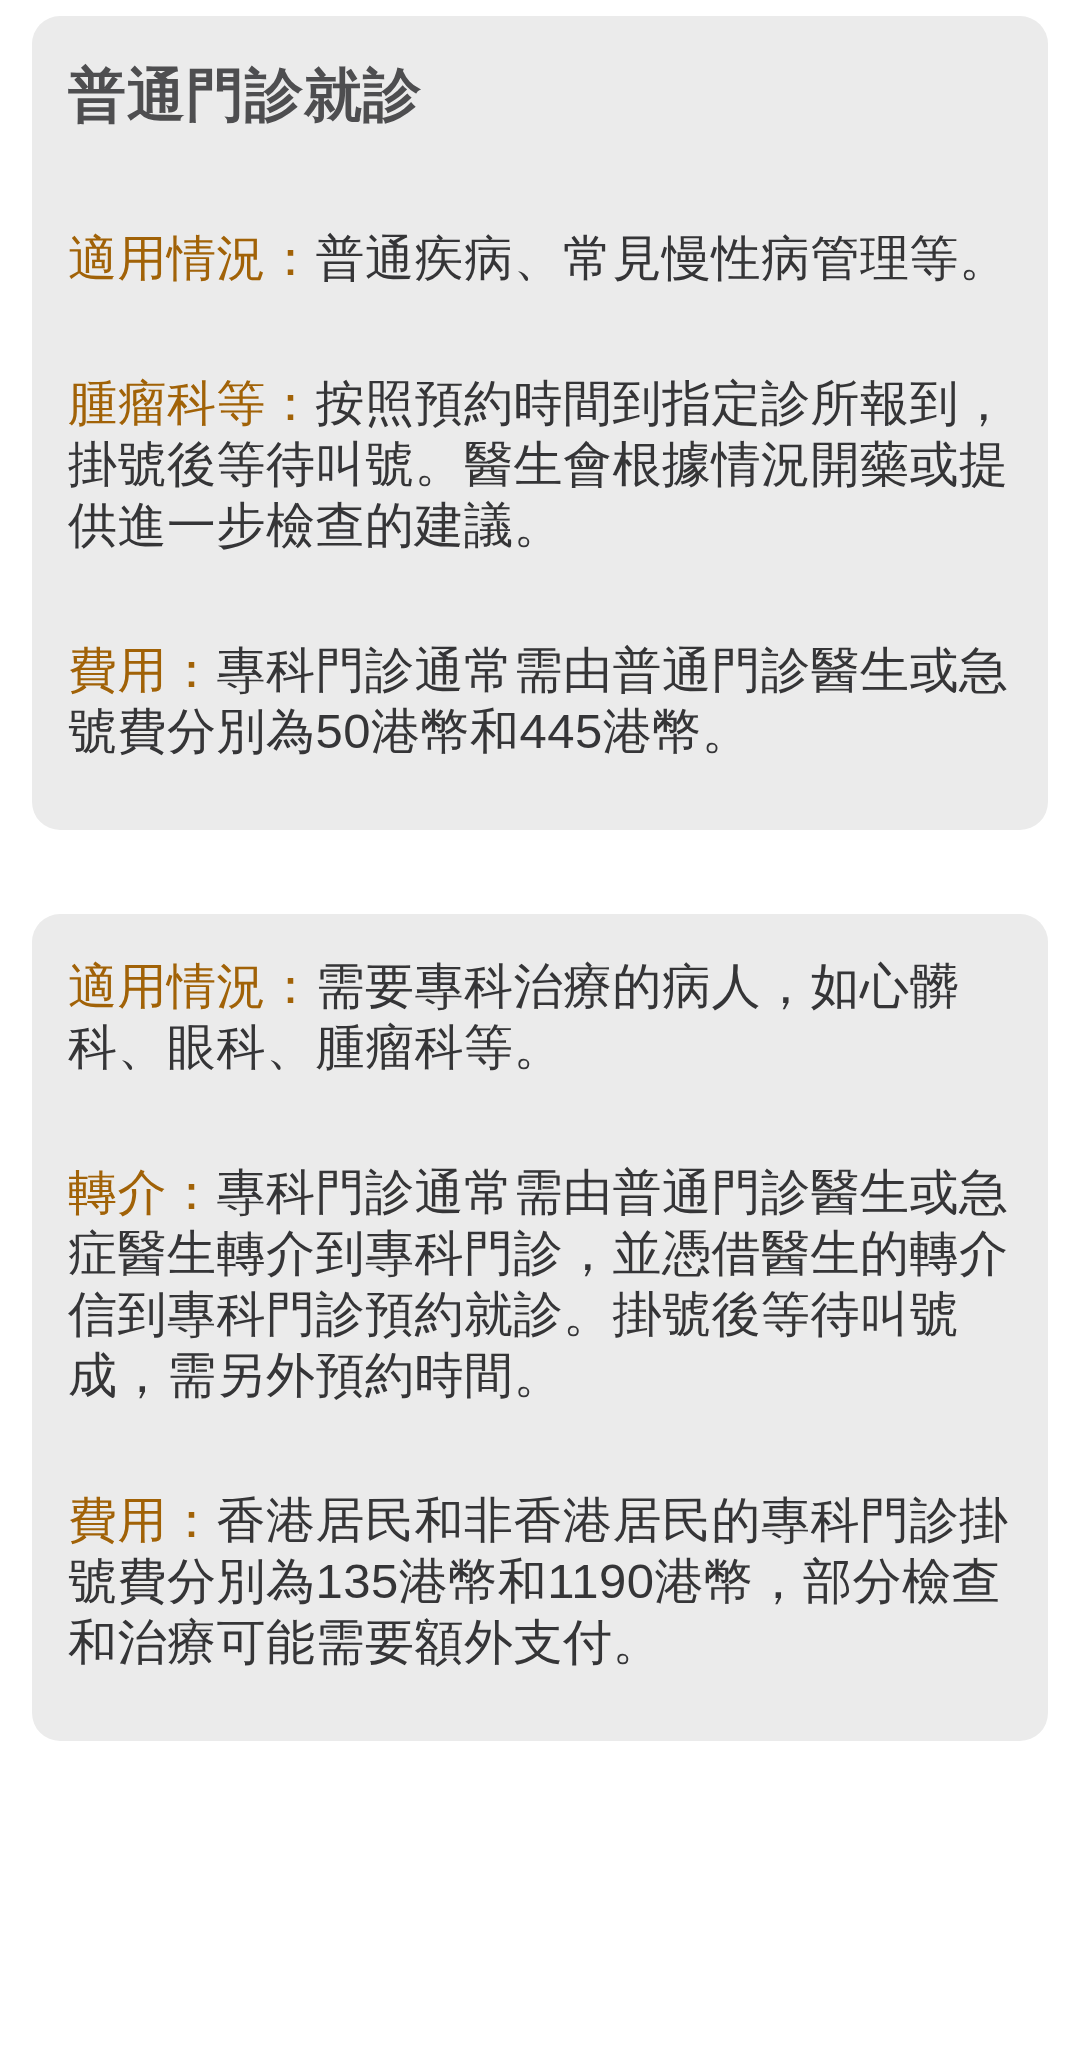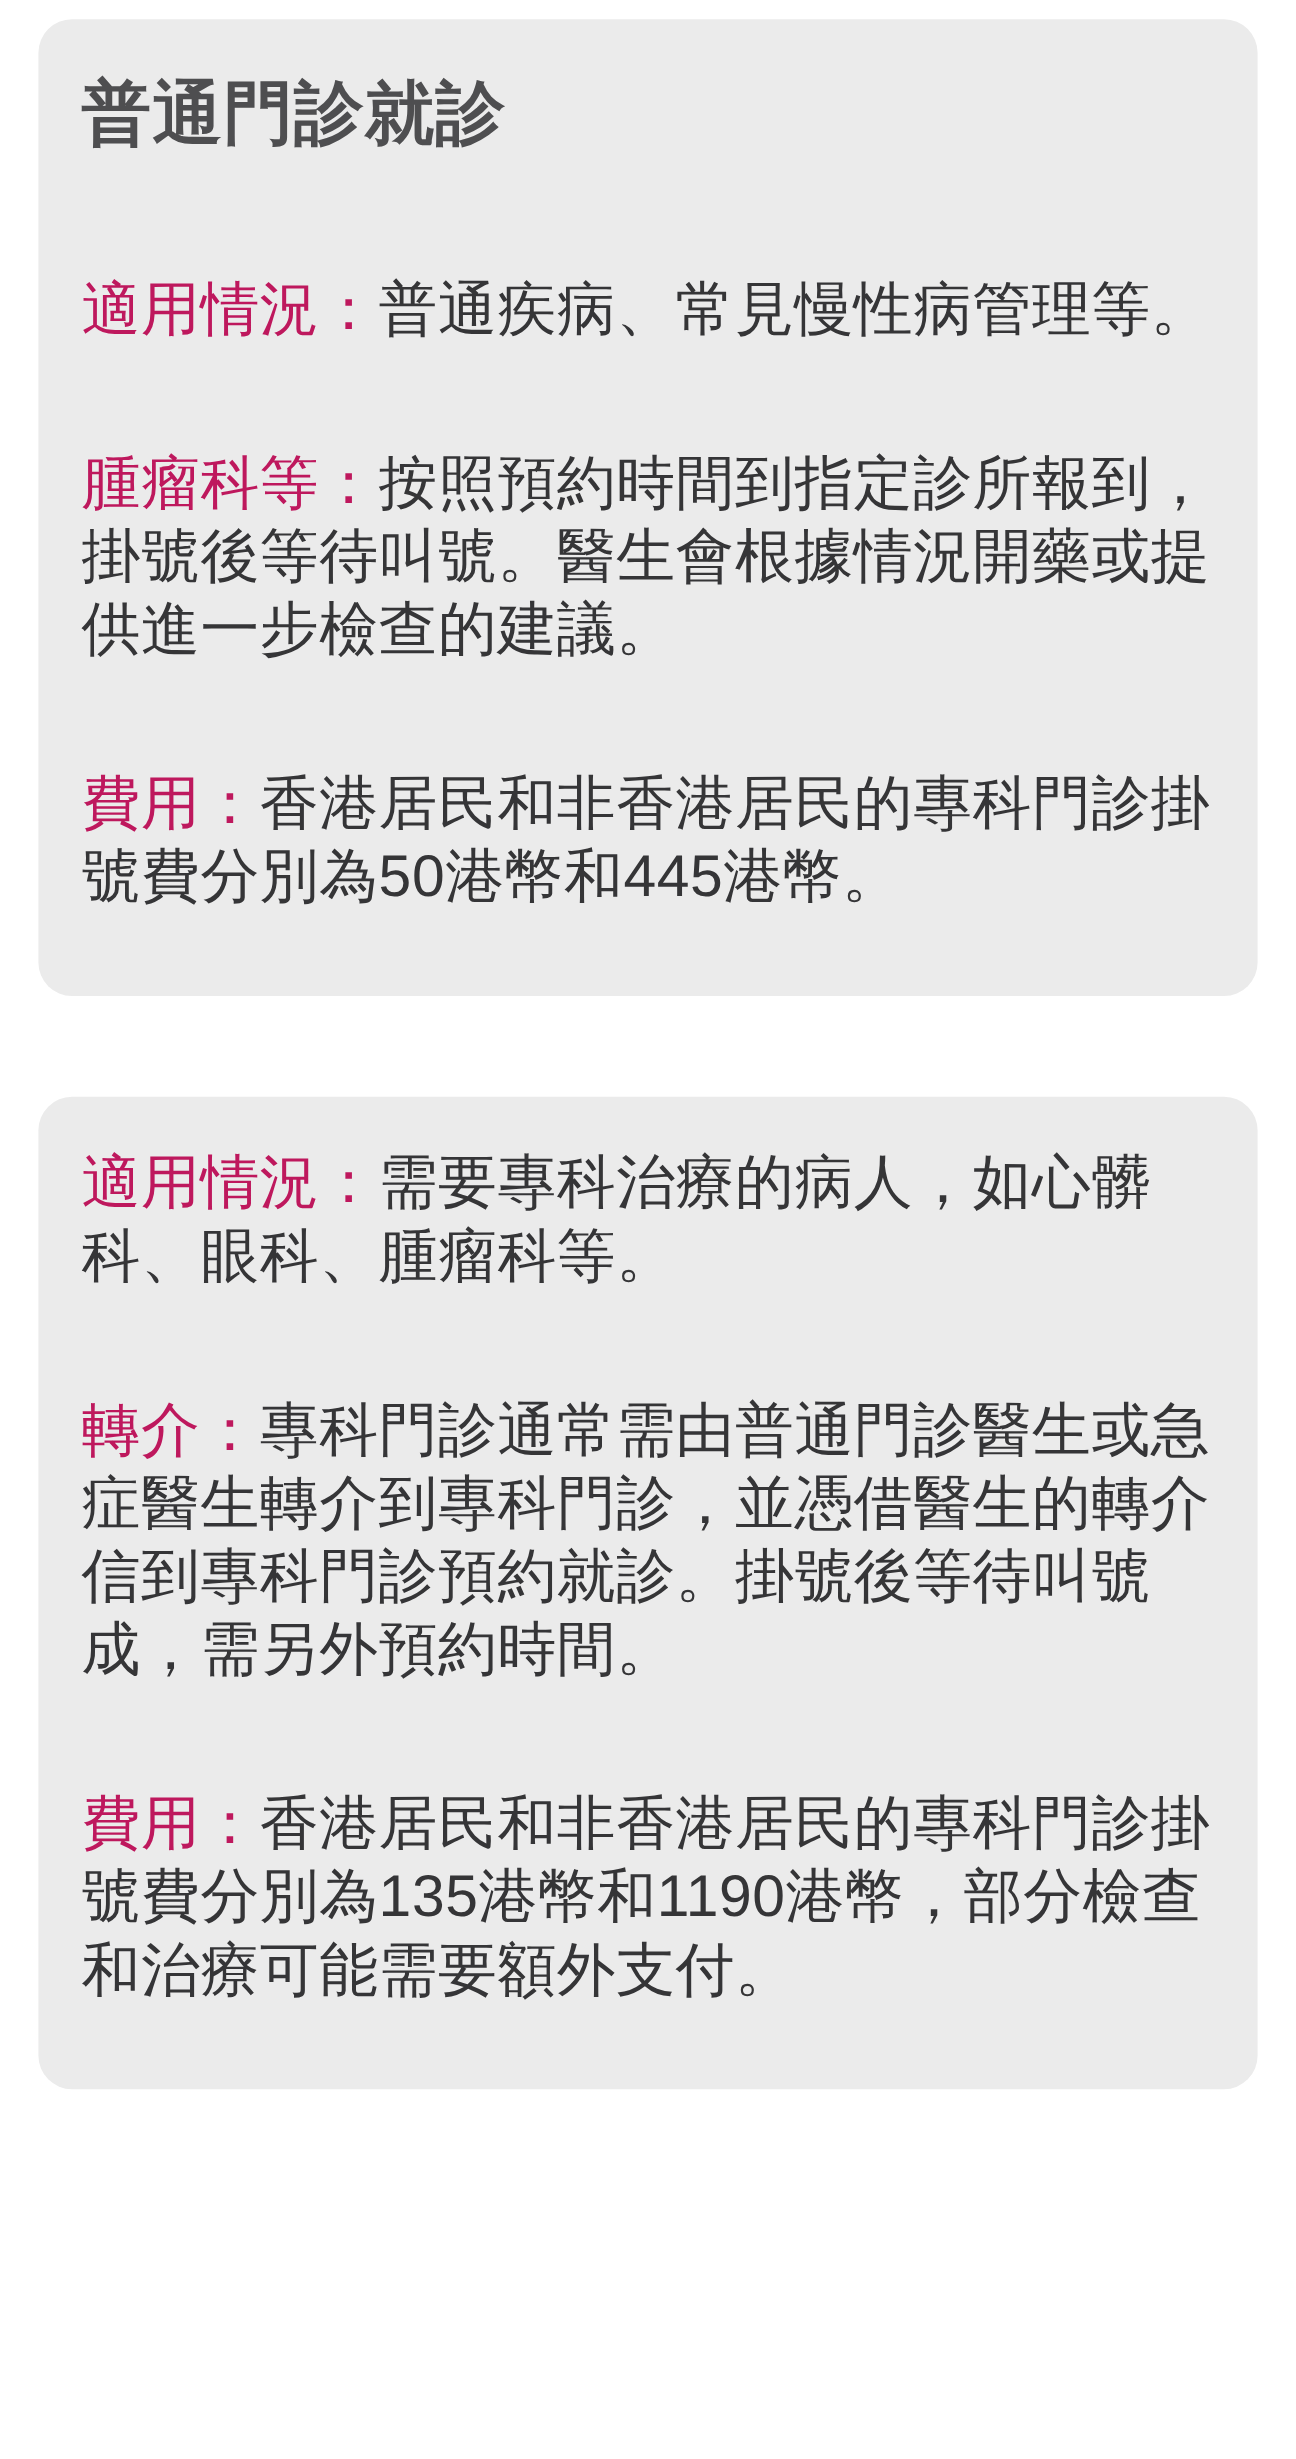--- a/index.html
+++ b/index.html
@@ -40,41 +40,41 @@
     margin: 0 0 84px 0;
     font-size: 49px;
     line-height: 61px;
     color: #353537;
     letter-spacing: 0.5px;
   }
   .info-section:last-child {
     margin-bottom: 0;
   }
   .section-label {
-    color: #be185d;
+    color: #a16207;
   }
   .section-text {
     white-space: pre-line;
   }
 </style>
 </head>
 <body>
 
 <main class="content-area">
 
   <section class="card">
     <h2 class="card-title">普通門診就診</h2>
 
     <p class="info-section"><span class="section-label">適用情況：</span><span class="section-text">普通疾病、常見慢性病管理等。</span></p>
 
     <p class="info-section"><span class="section-label">腫瘤科等：</span><span class="section-text">按照預約時間到指定診所報到，
 掛號後等待叫號。醫生會根據情況開藥或提
 供進一步檢查的建議。</span></p>
 
-    <p class="info-section"><span class="section-label">費用：</span><span class="section-text">香港居民和非香港居民的專科門診掛
+    <p class="info-section"><span class="section-label">費用：</span><span class="section-text">專科門診通常需由普通門診醫生或急
 號費分別為50港幣和445港幣。</span></p>
   </section>
 
   <section class="card">
 
     <p class="info-section"><span class="section-label">適用情況：</span><span class="section-text">需要專科治療的病人，如心髒
 科、眼科、腫瘤科等。</span></p>
 
     <p class="info-section"><span class="section-label">轉介：</span><span class="section-text">專科門診通常需由普通門診醫生或急
 症醫生轉介到專科門診，並憑借醫生的轉介

